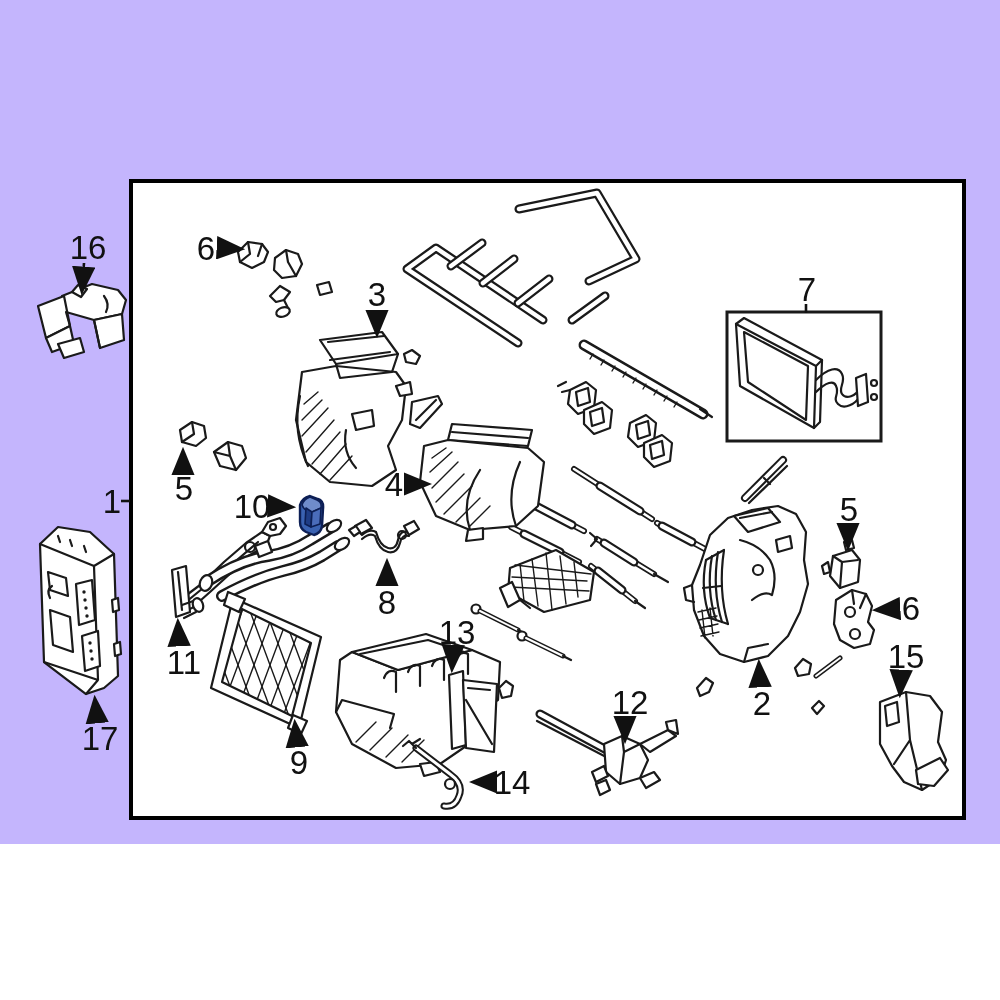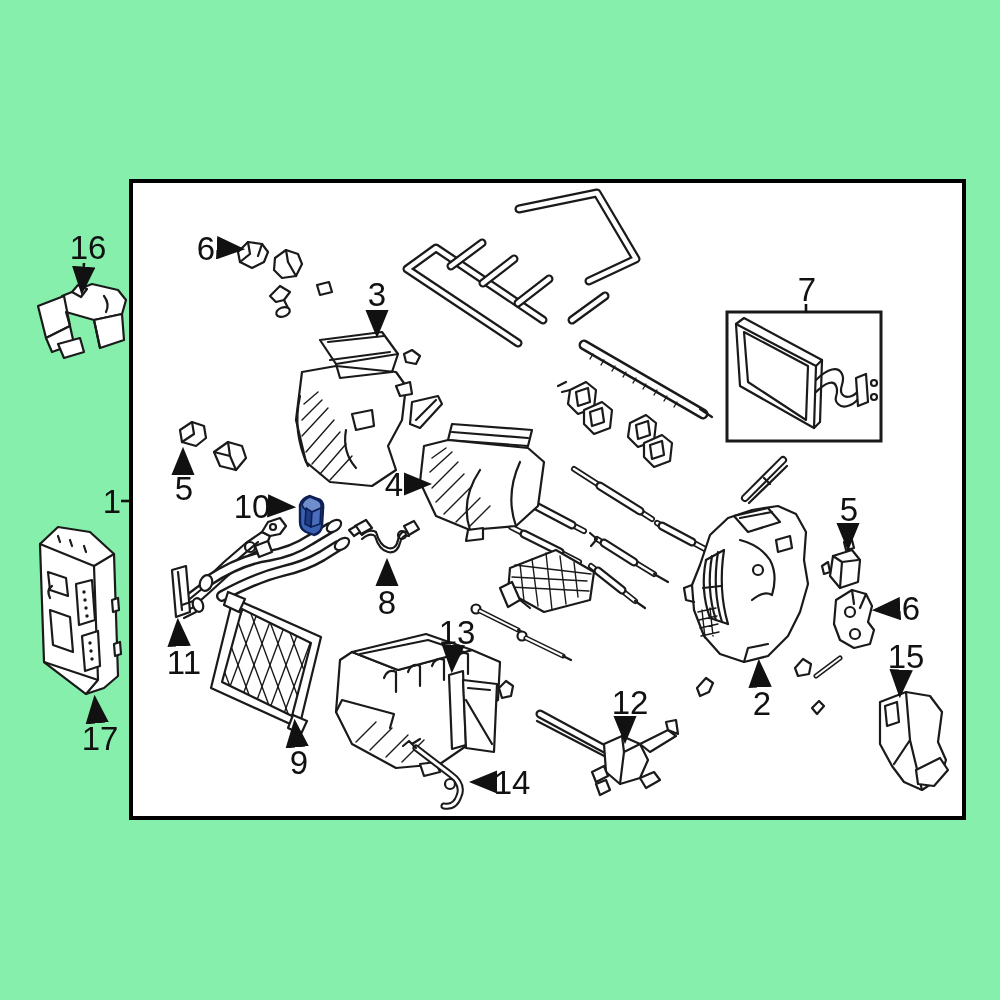--- a/index.html
+++ b/index.html
@@ -1,16 +1,16 @@
 <!DOCTYPE html>
 <html><head>
 <meta charset="utf-8">
 <style>
   html,body{margin:0;padding:0;background:#ffffff;}
-  .stage{position:relative;width:1000px;height:1000px;background:#86efac;
+  .stage{position:relative;width:1000px;height:844px;background:#c4b5fd;
          font-family:"Liberation Sans", sans-serif;}
   svg{display:block;}
   .ln  {fill:#ffffff;stroke:#1a1a1a;stroke-width:2.2;stroke-linejoin:round;stroke-linecap:round;}
   .lnn {fill:none;stroke:#1a1a1a;stroke-width:2.2;stroke-linejoin:round;stroke-linecap:round;}
   .thin{fill:none;stroke:#1a1a1a;stroke-width:1.4;stroke-linecap:round;}
   .dso {fill:none;stroke:#1a1a1a;stroke-linecap:round;stroke-linejoin:round;}
   .dsi {fill:none;stroke:#ffffff;stroke-linecap:round;stroke-linejoin:round;}
   .num {font:400 33px "Liberation Sans", sans-serif;fill:#111111;}
   .arr {stroke:#111111;stroke-width:2.6;fill:none;}
   .pin {fill:#1a1a1a;stroke:none;}

